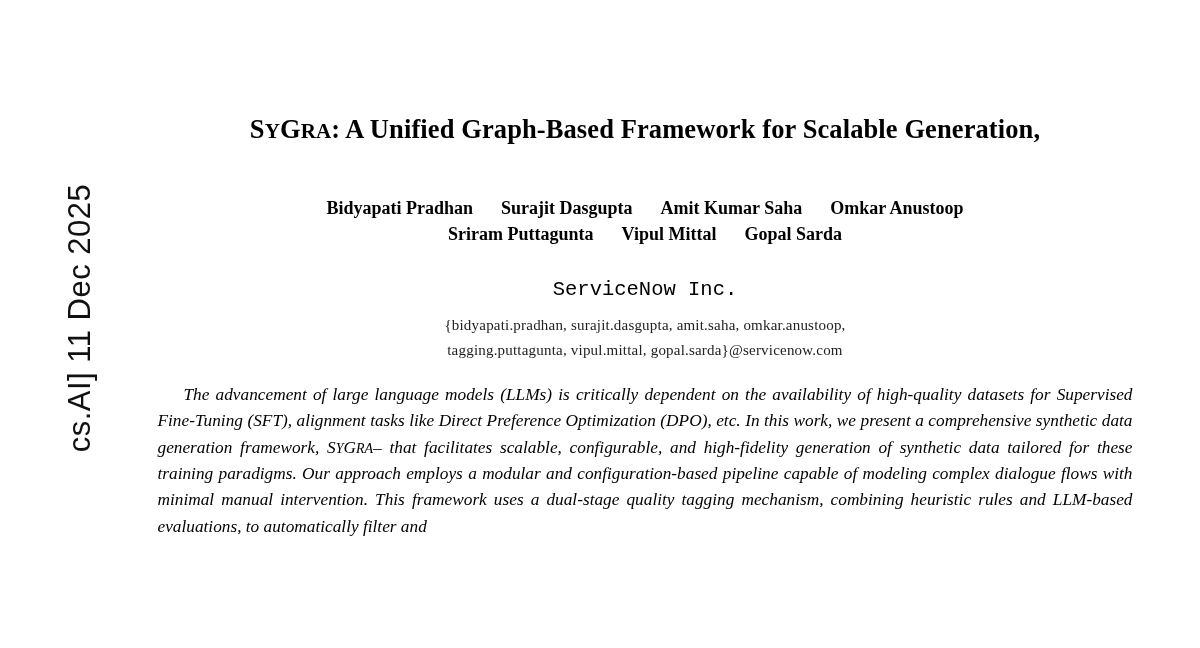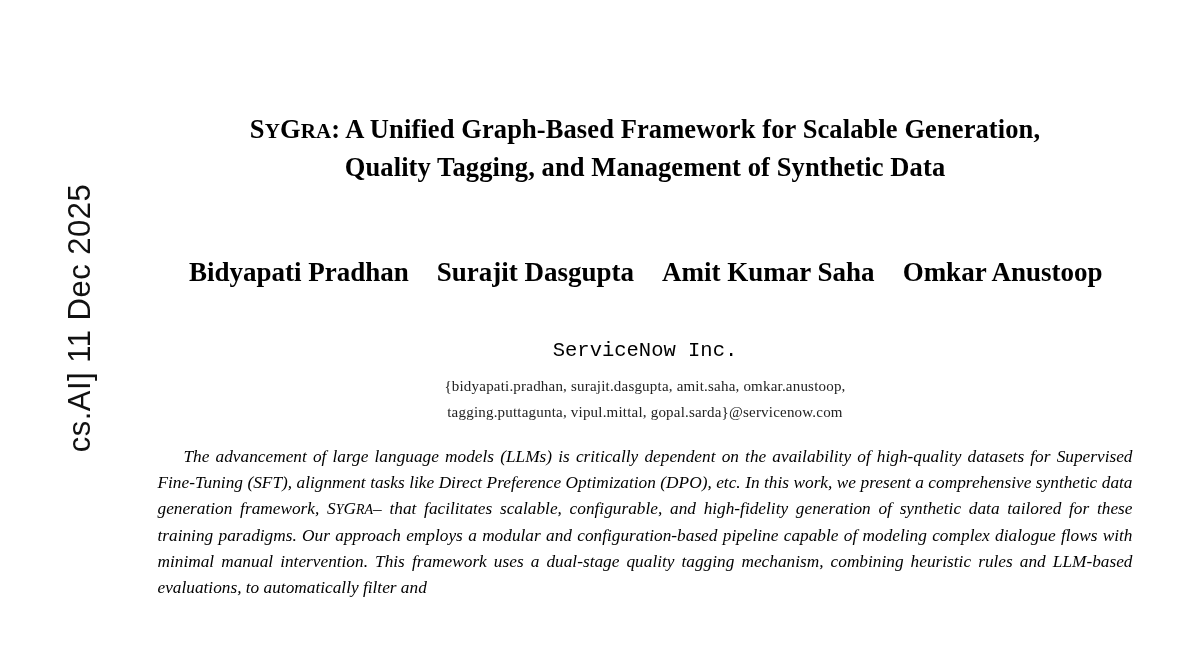--- a/index.html
+++ b/index.html
@@ -59,23 +59,23 @@
   }
   .smallcaps-lead {
     font-size: 26.5px;
   }
   .smallcaps-rest {
     font-size: 21px;
   }
 
   .authors {
     width: 940px;
-    margin: 18px auto;
+    margin: 0 auto;
     text-align: center;
-    font-size: 27px;
+    font-size: 18px;
     font-weight: bold;
     line-height: 1.42;
     padding-top: 48px;
   }
   .authors .row {
     white-space: nowrap;
   }
   .authors .name {
     display: inline-block;
     padding: 0 14px;
@@ -126,26 +126,28 @@
 <body>
 
 <div class="arxiv-stamp">
   <div class="vtext">cs.AI]  11 Dec 2025</div>
 </div>
 
 <div class="page">
 
   <div class="title">
     <span class="smallcaps-lead">S</span><span class="smallcaps-rest">Y</span><span class="smallcaps-lead">G</span><span class="smallcaps-rest">RA</span><span>: A Unified Graph-Based Framework for Scalable Generation,</span>
-    <div>Quality Tagging, and Management of Synthetic Data</div>
   </div>
 
   <div class="authors">
     <div class="row">
       <span class="name">Bidyapati Pradhan</span><span class="name">Surajit Dasgupta</span><span class="name">Amit Kumar Saha</span><span class="name">Omkar Anustoop</span>
+    </div>
+    <div class="row">
+      <span class="name">Sriram Puttagunta</span><span class="name">Vipul Mittal</span><span class="name">Gopal Sarda</span>
     </div>
   </div>
 
   <div class="affiliation">ServiceNow Inc.</div>
 
   <div class="emails">
     <div>{bidyapati.pradhan, surajit.dasgupta, amit.saha, omkar.anustoop,</div>
     <div>tagging.puttagunta, vipul.mittal, gopal.sarda}@servicenow.com</div>
   </div>
 

